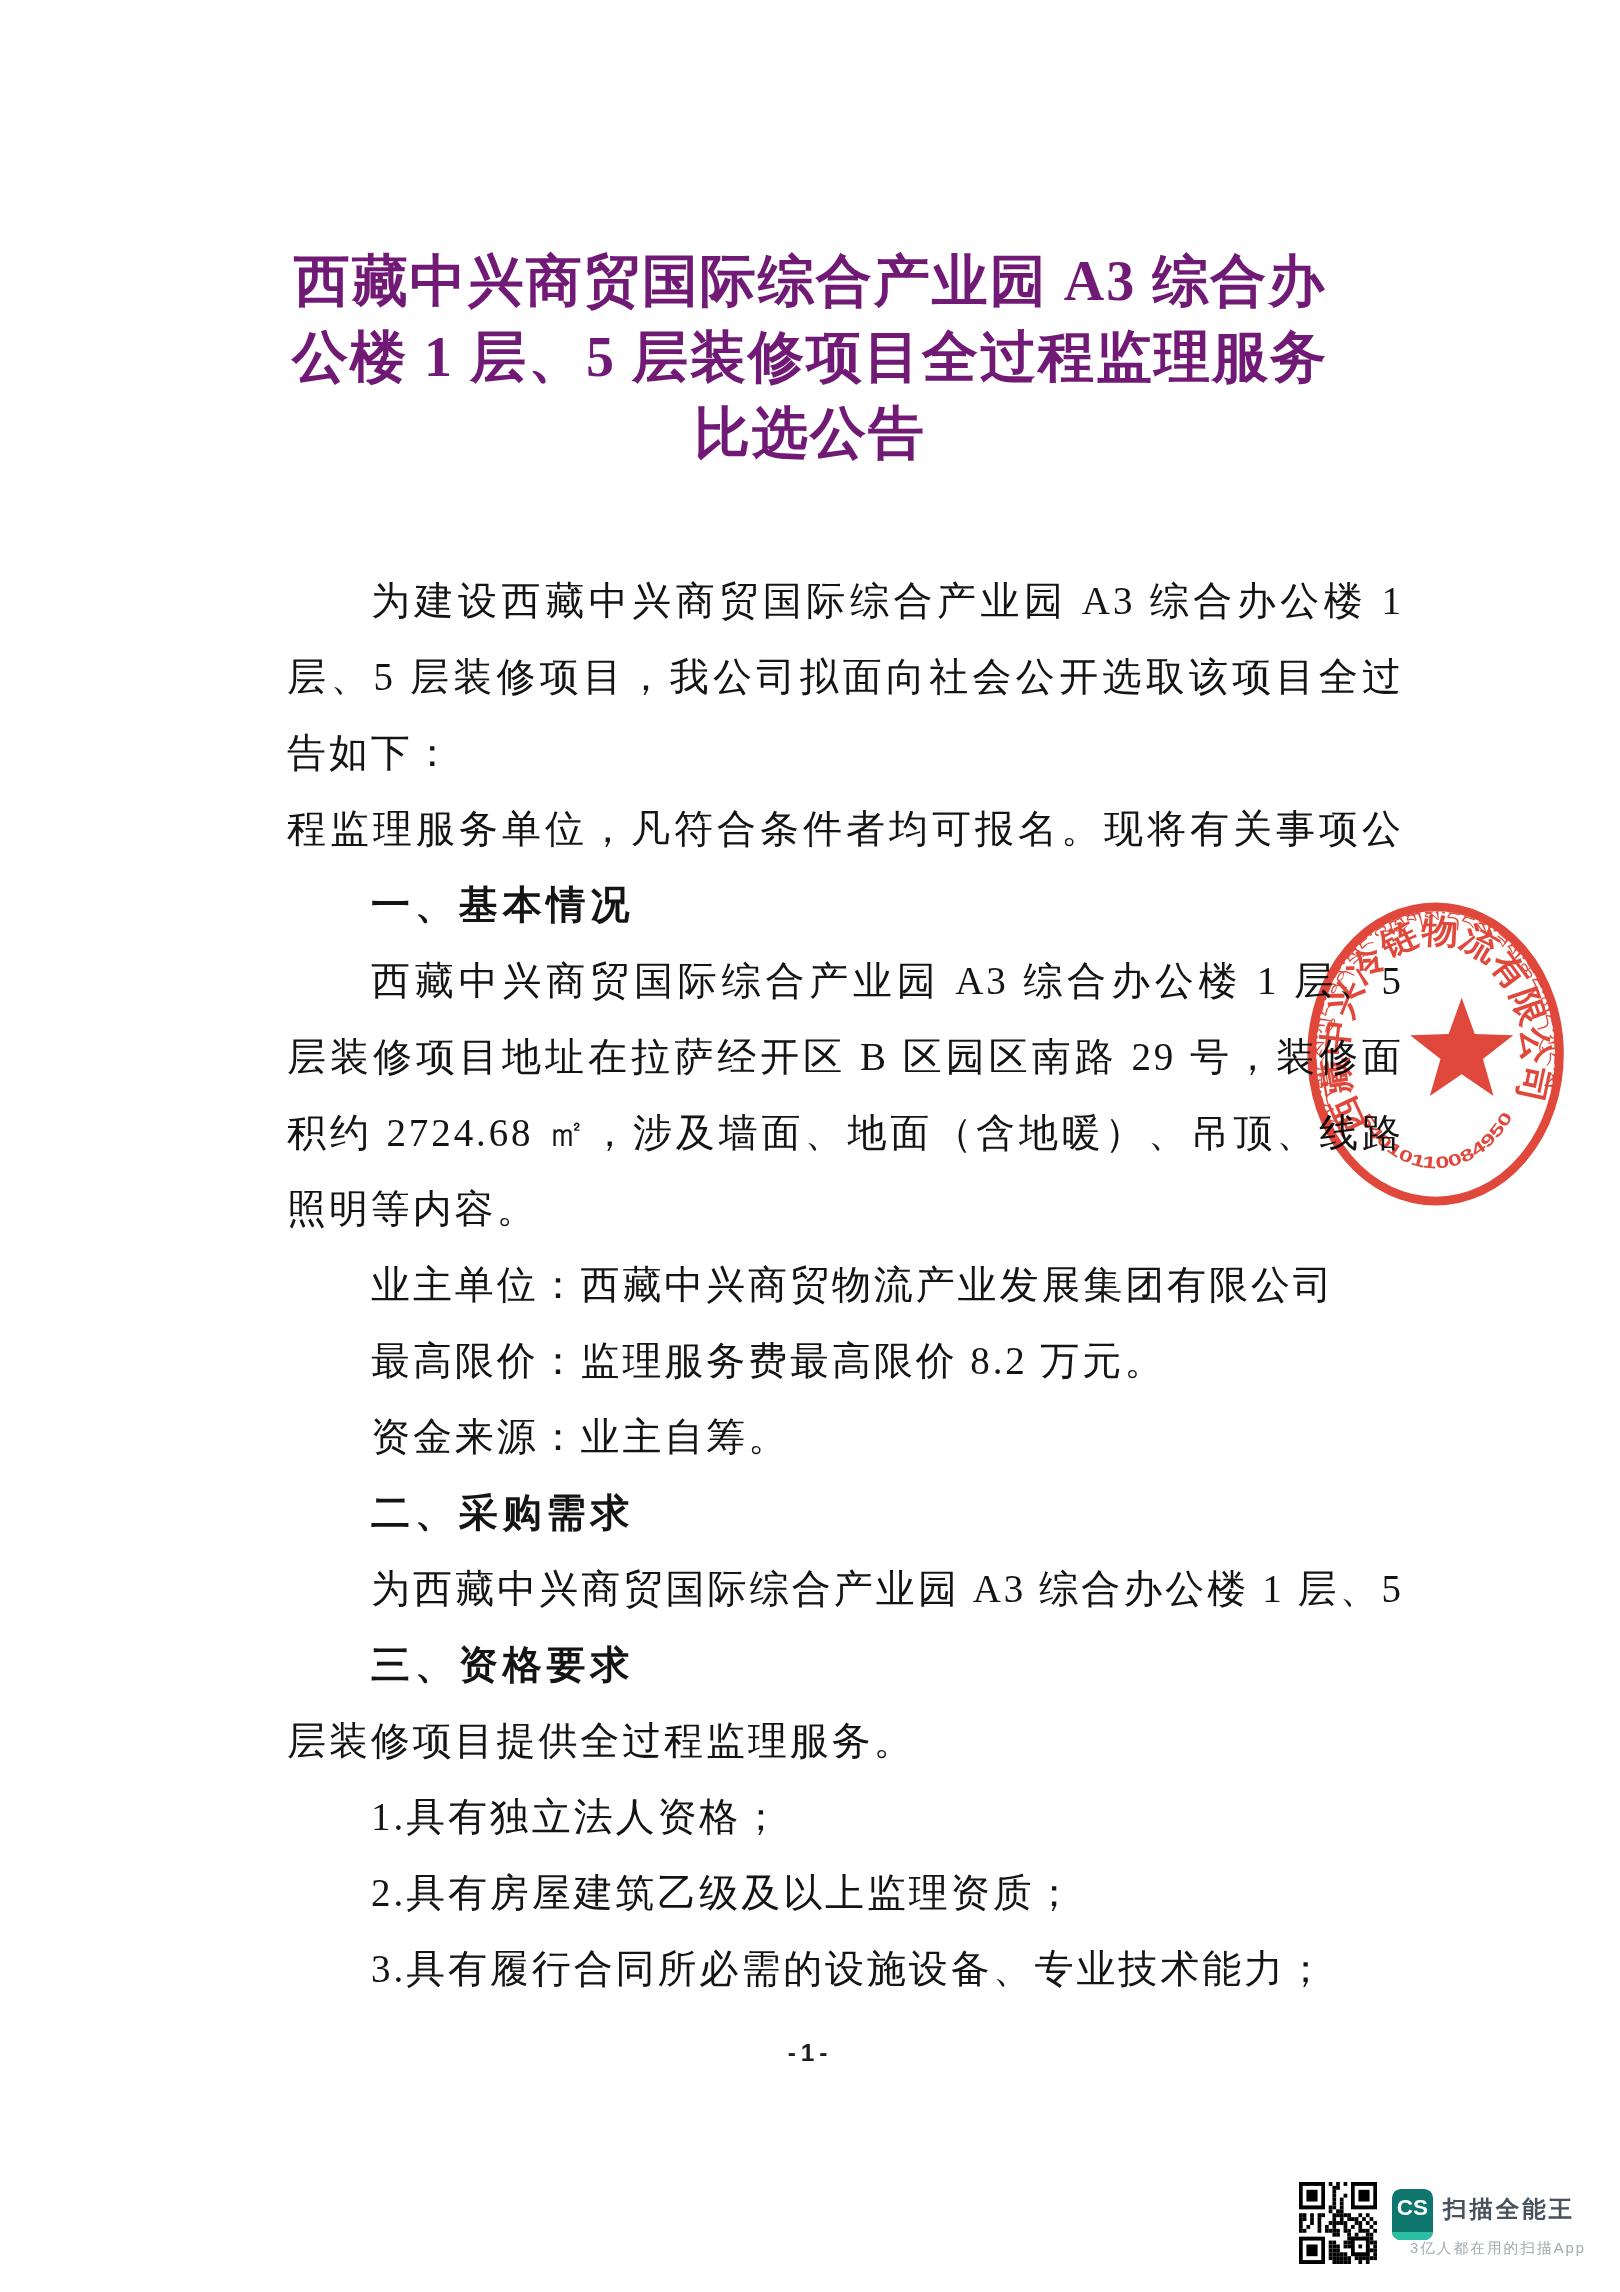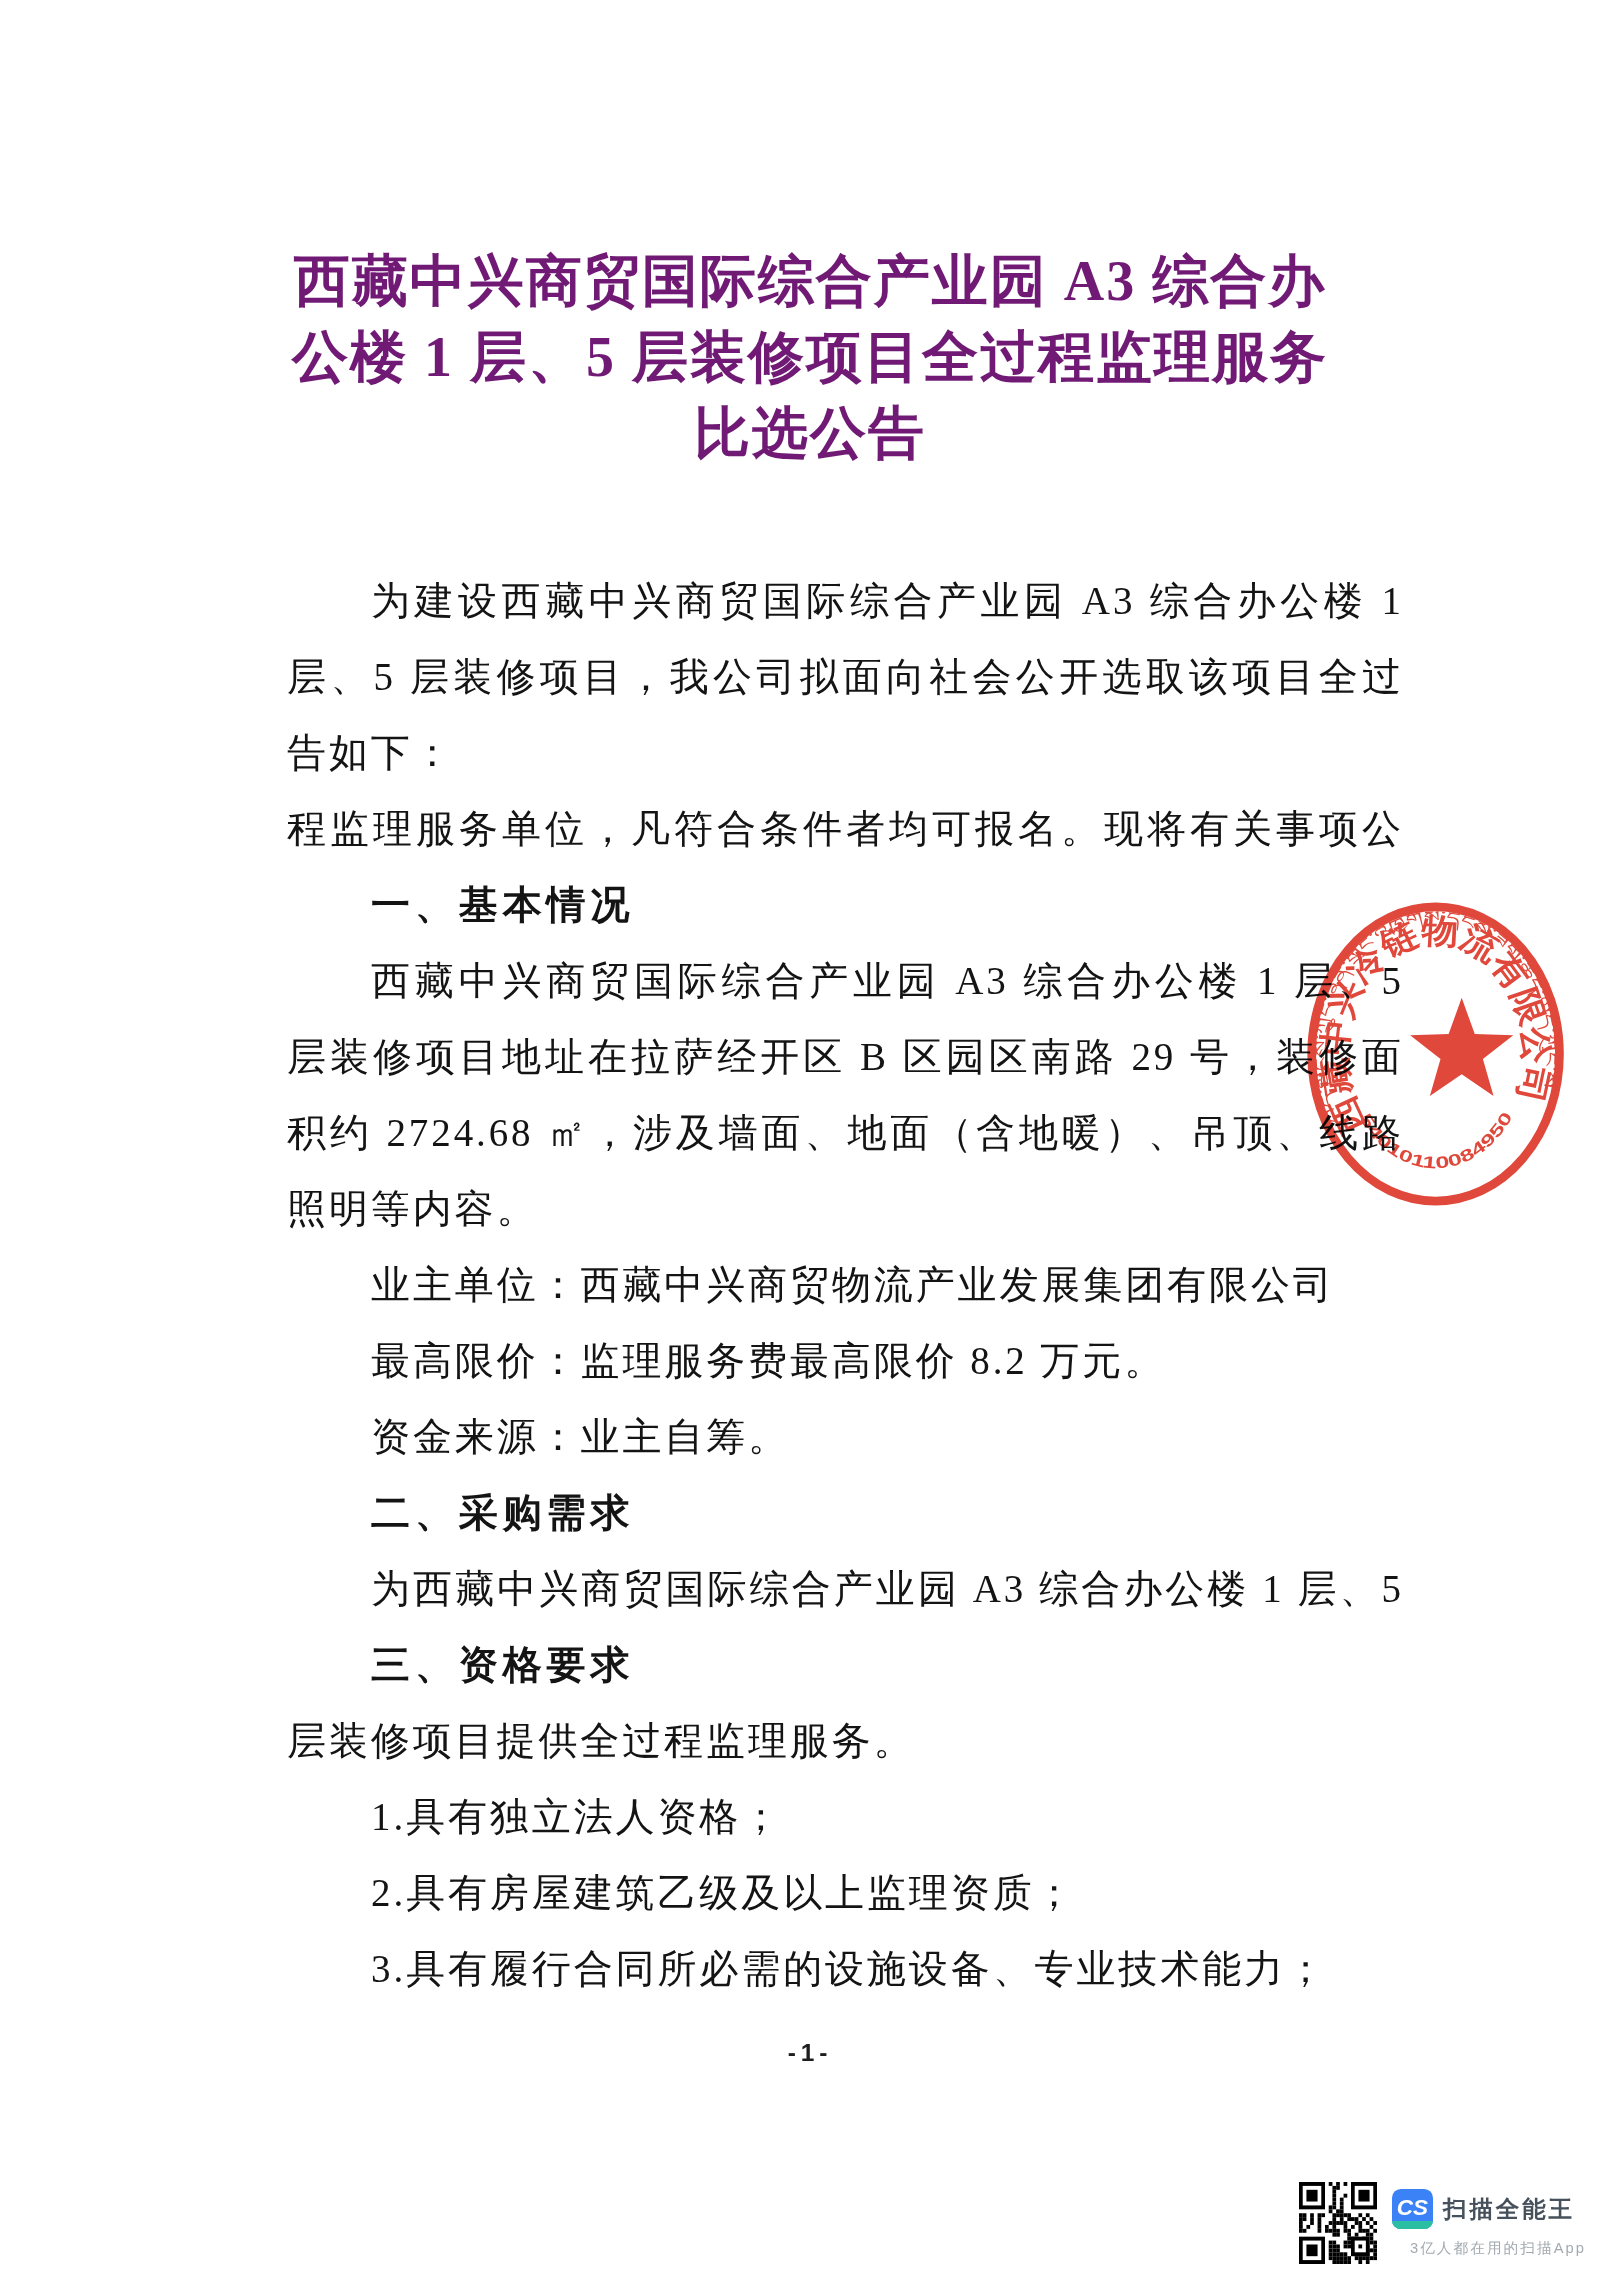--- a/index.html
+++ b/index.html
@@ -46,22 +46,22 @@
     position:absolute;left:1302px;top:895px;
     width:271px;height:316px;
     mix-blend-mode:multiply;
     opacity:.93;
   }
   
   .qr{
     position:absolute;left:1299px;top:2182px;width:78px;height:82px;
   }
   .cs-logo{
-    position:absolute;left:1392px;top:2189px;width:41px;height:40px;
-    background:#3b82f6;border-radius:8.8px;overflow:hidden;font-style:italic;
+    position:absolute;left:1392px;top:2189px;width:41px;height:51px;
+    background:#0f766e;border-radius:8.8px;overflow:hidden;
   }
   .cs-logo .cs-text{
     position:absolute;left:0;top:2px;width:100%;
     text-align:center;color:#ffffff;
     font-family:"Liberation Sans", sans-serif;
     font-weight:bold;font-size:22.5px;line-height:33px;letter-spacing:0px;
   }
   .cs-logo .cs-band{
     position:absolute;left:0;bottom:0;width:100%;height:7.8px;
     background:#2abfa3;

